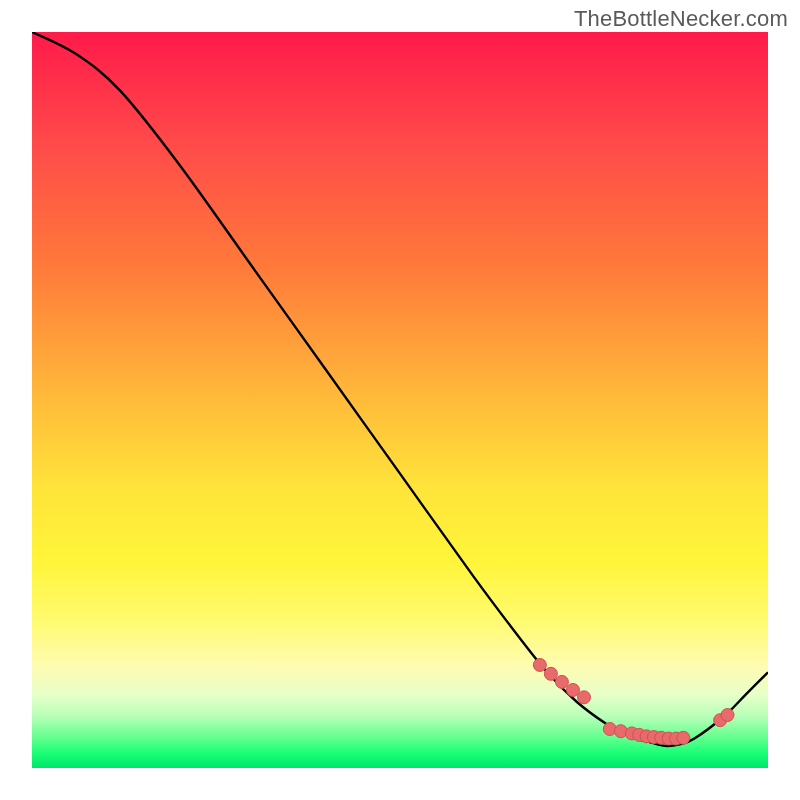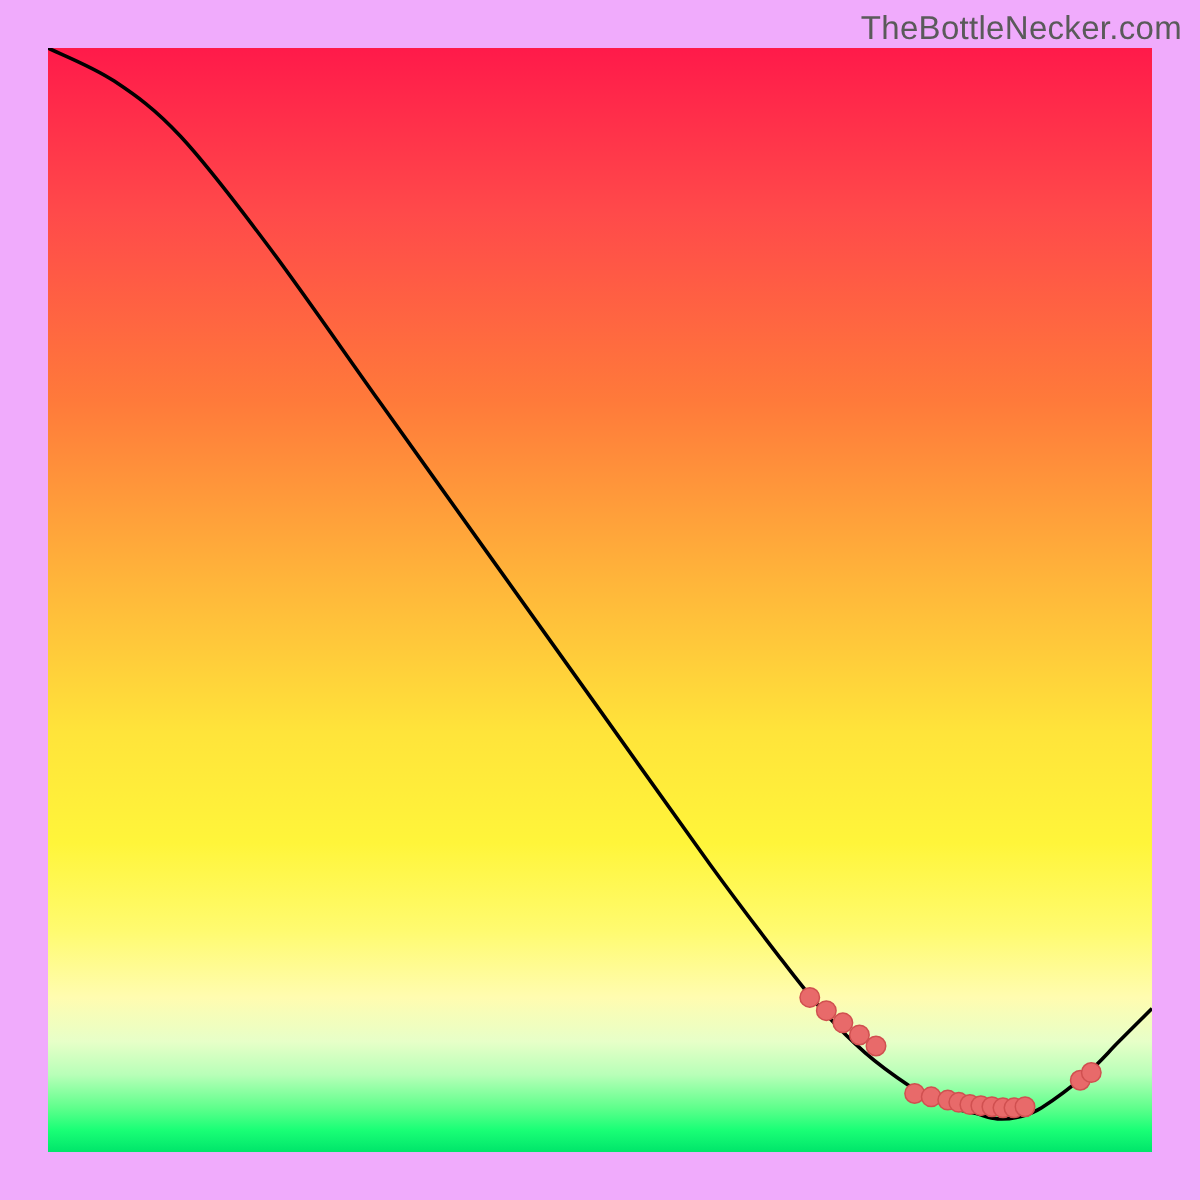--- a/index.html
+++ b/index.html
@@ -8,21 +8,21 @@
     width: 800px;
     height: 800px;
     background: #000;
     overflow: hidden;
     font-family: Arial, Helvetica, sans-serif;
   }
   .stage {
     position: relative;
     width: 800px;
     height: 800px;
-    background: #f0abfc;
+    background: #ffffff;
   }
   .plot {
     position: absolute;
     left: 32px;
     top: 32px;
     width: 736px;
     height: 736px;
     overflow: hidden;
   }
   

